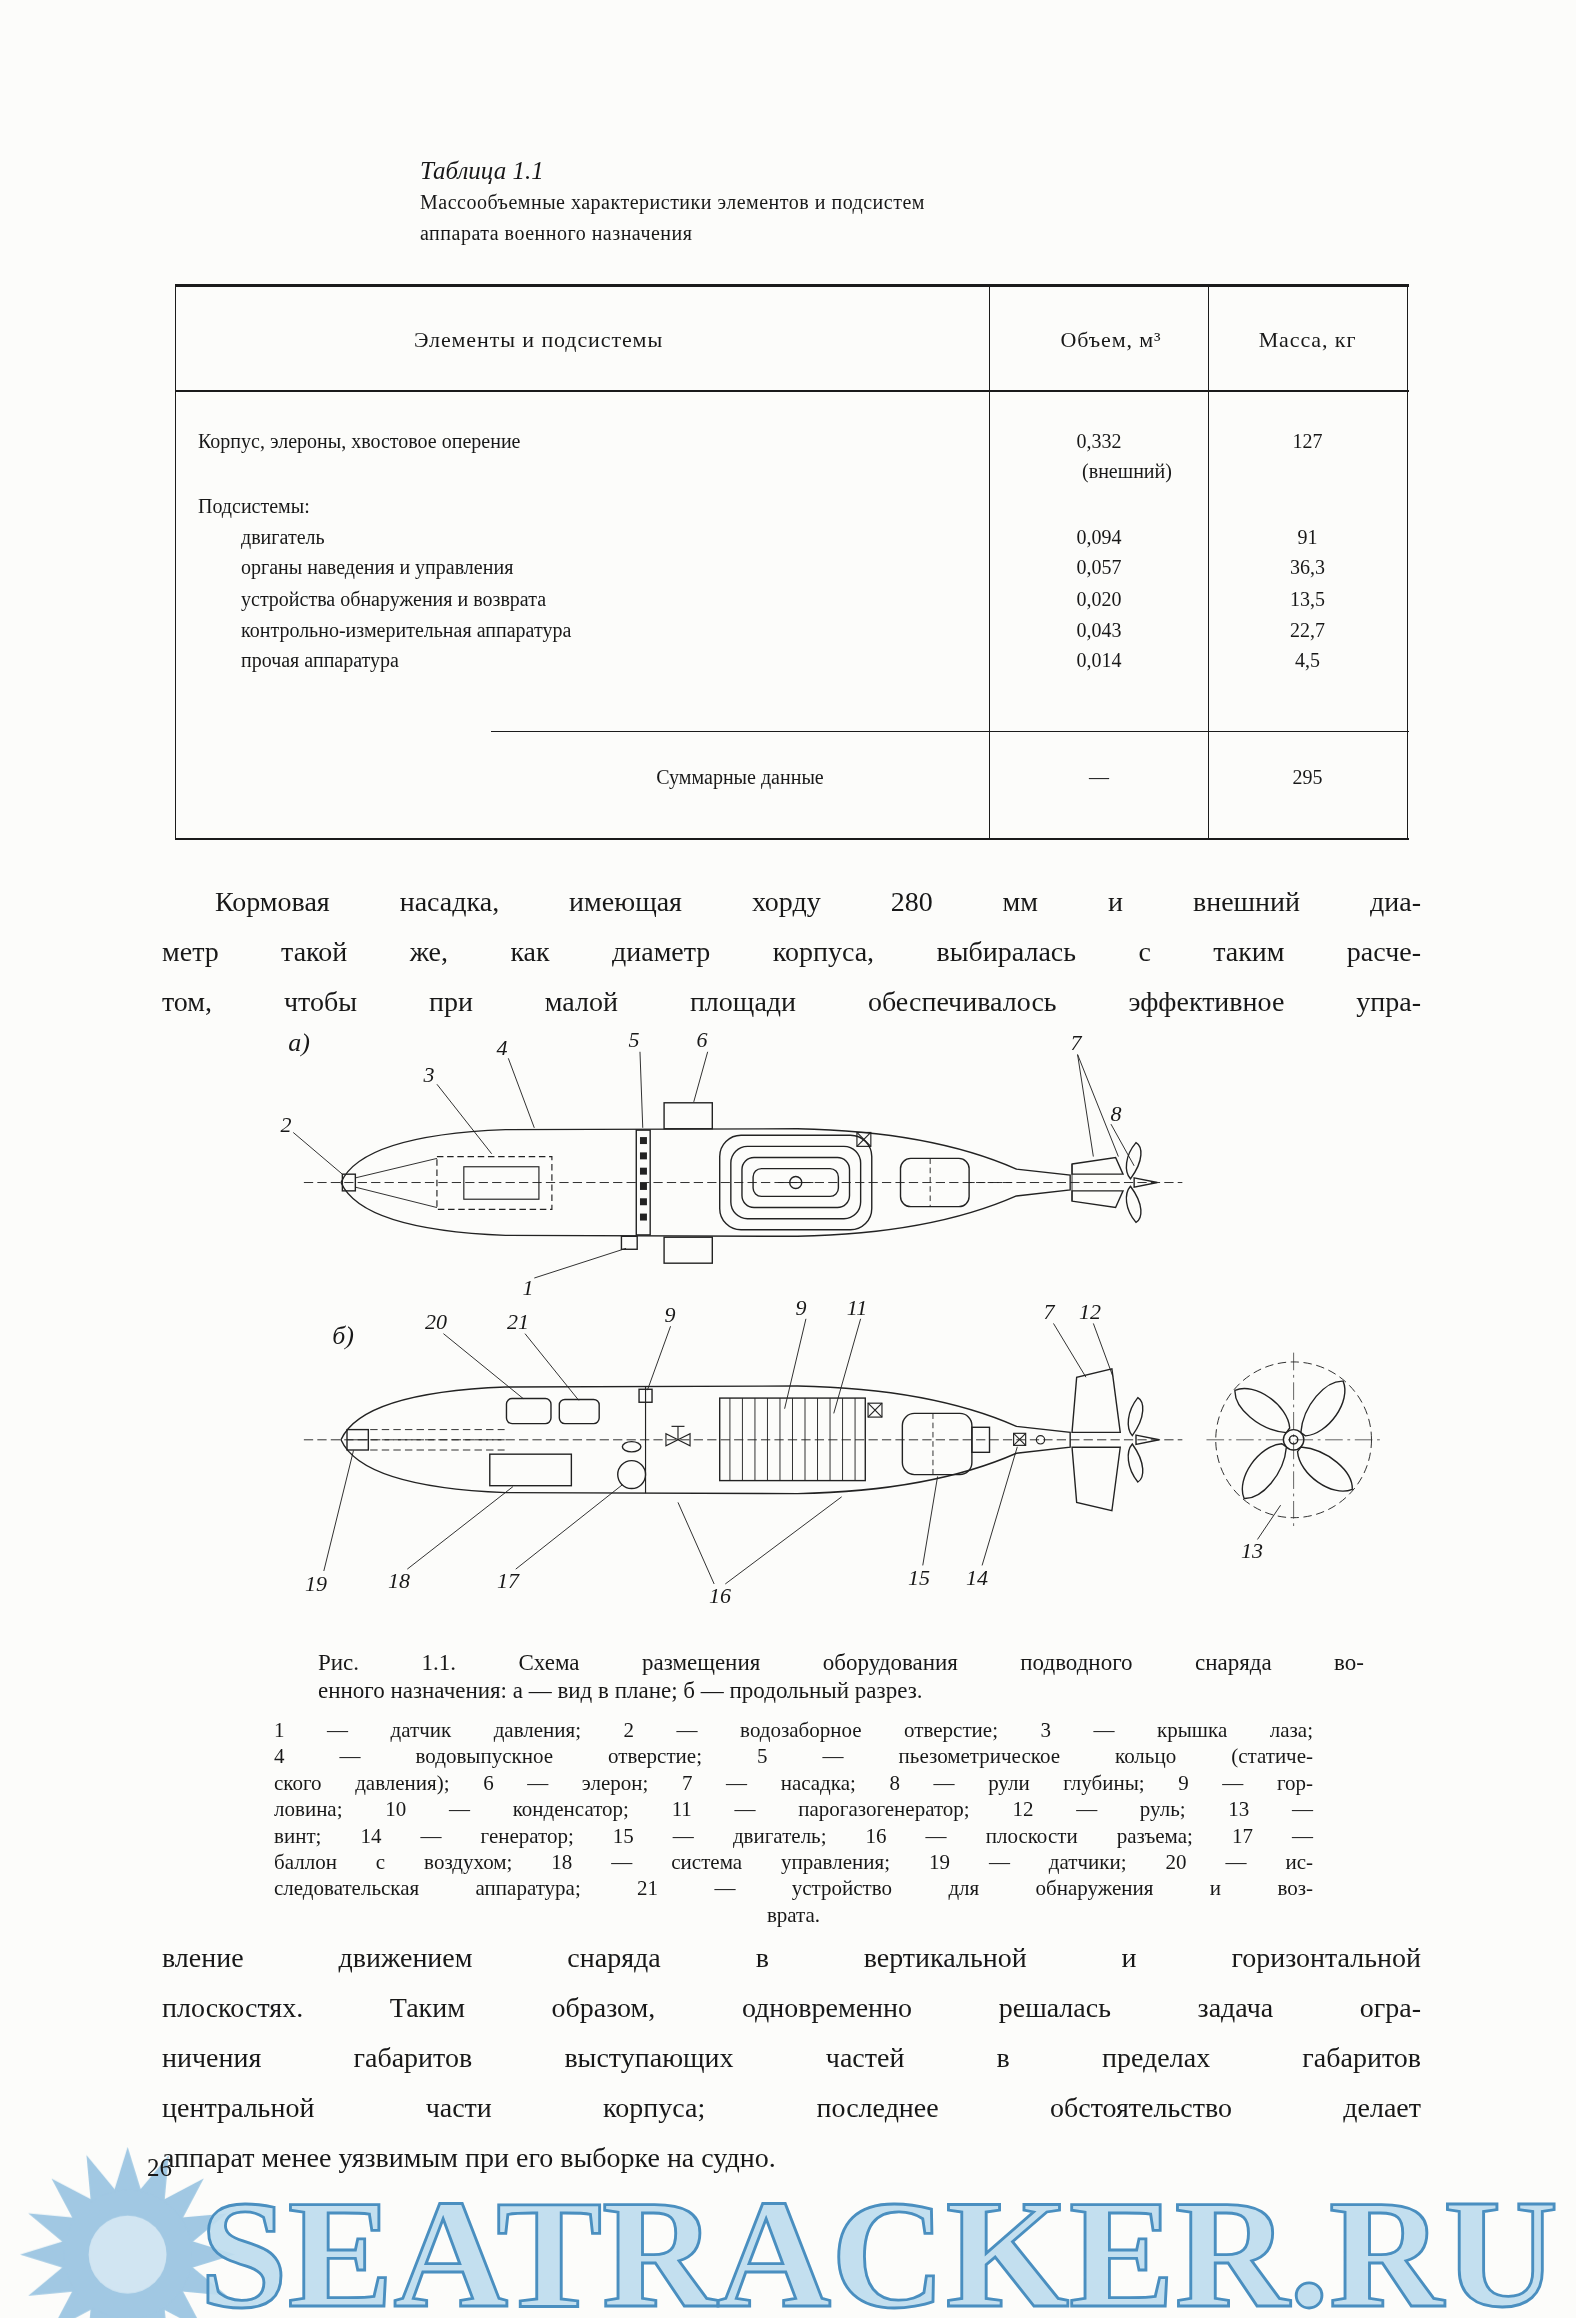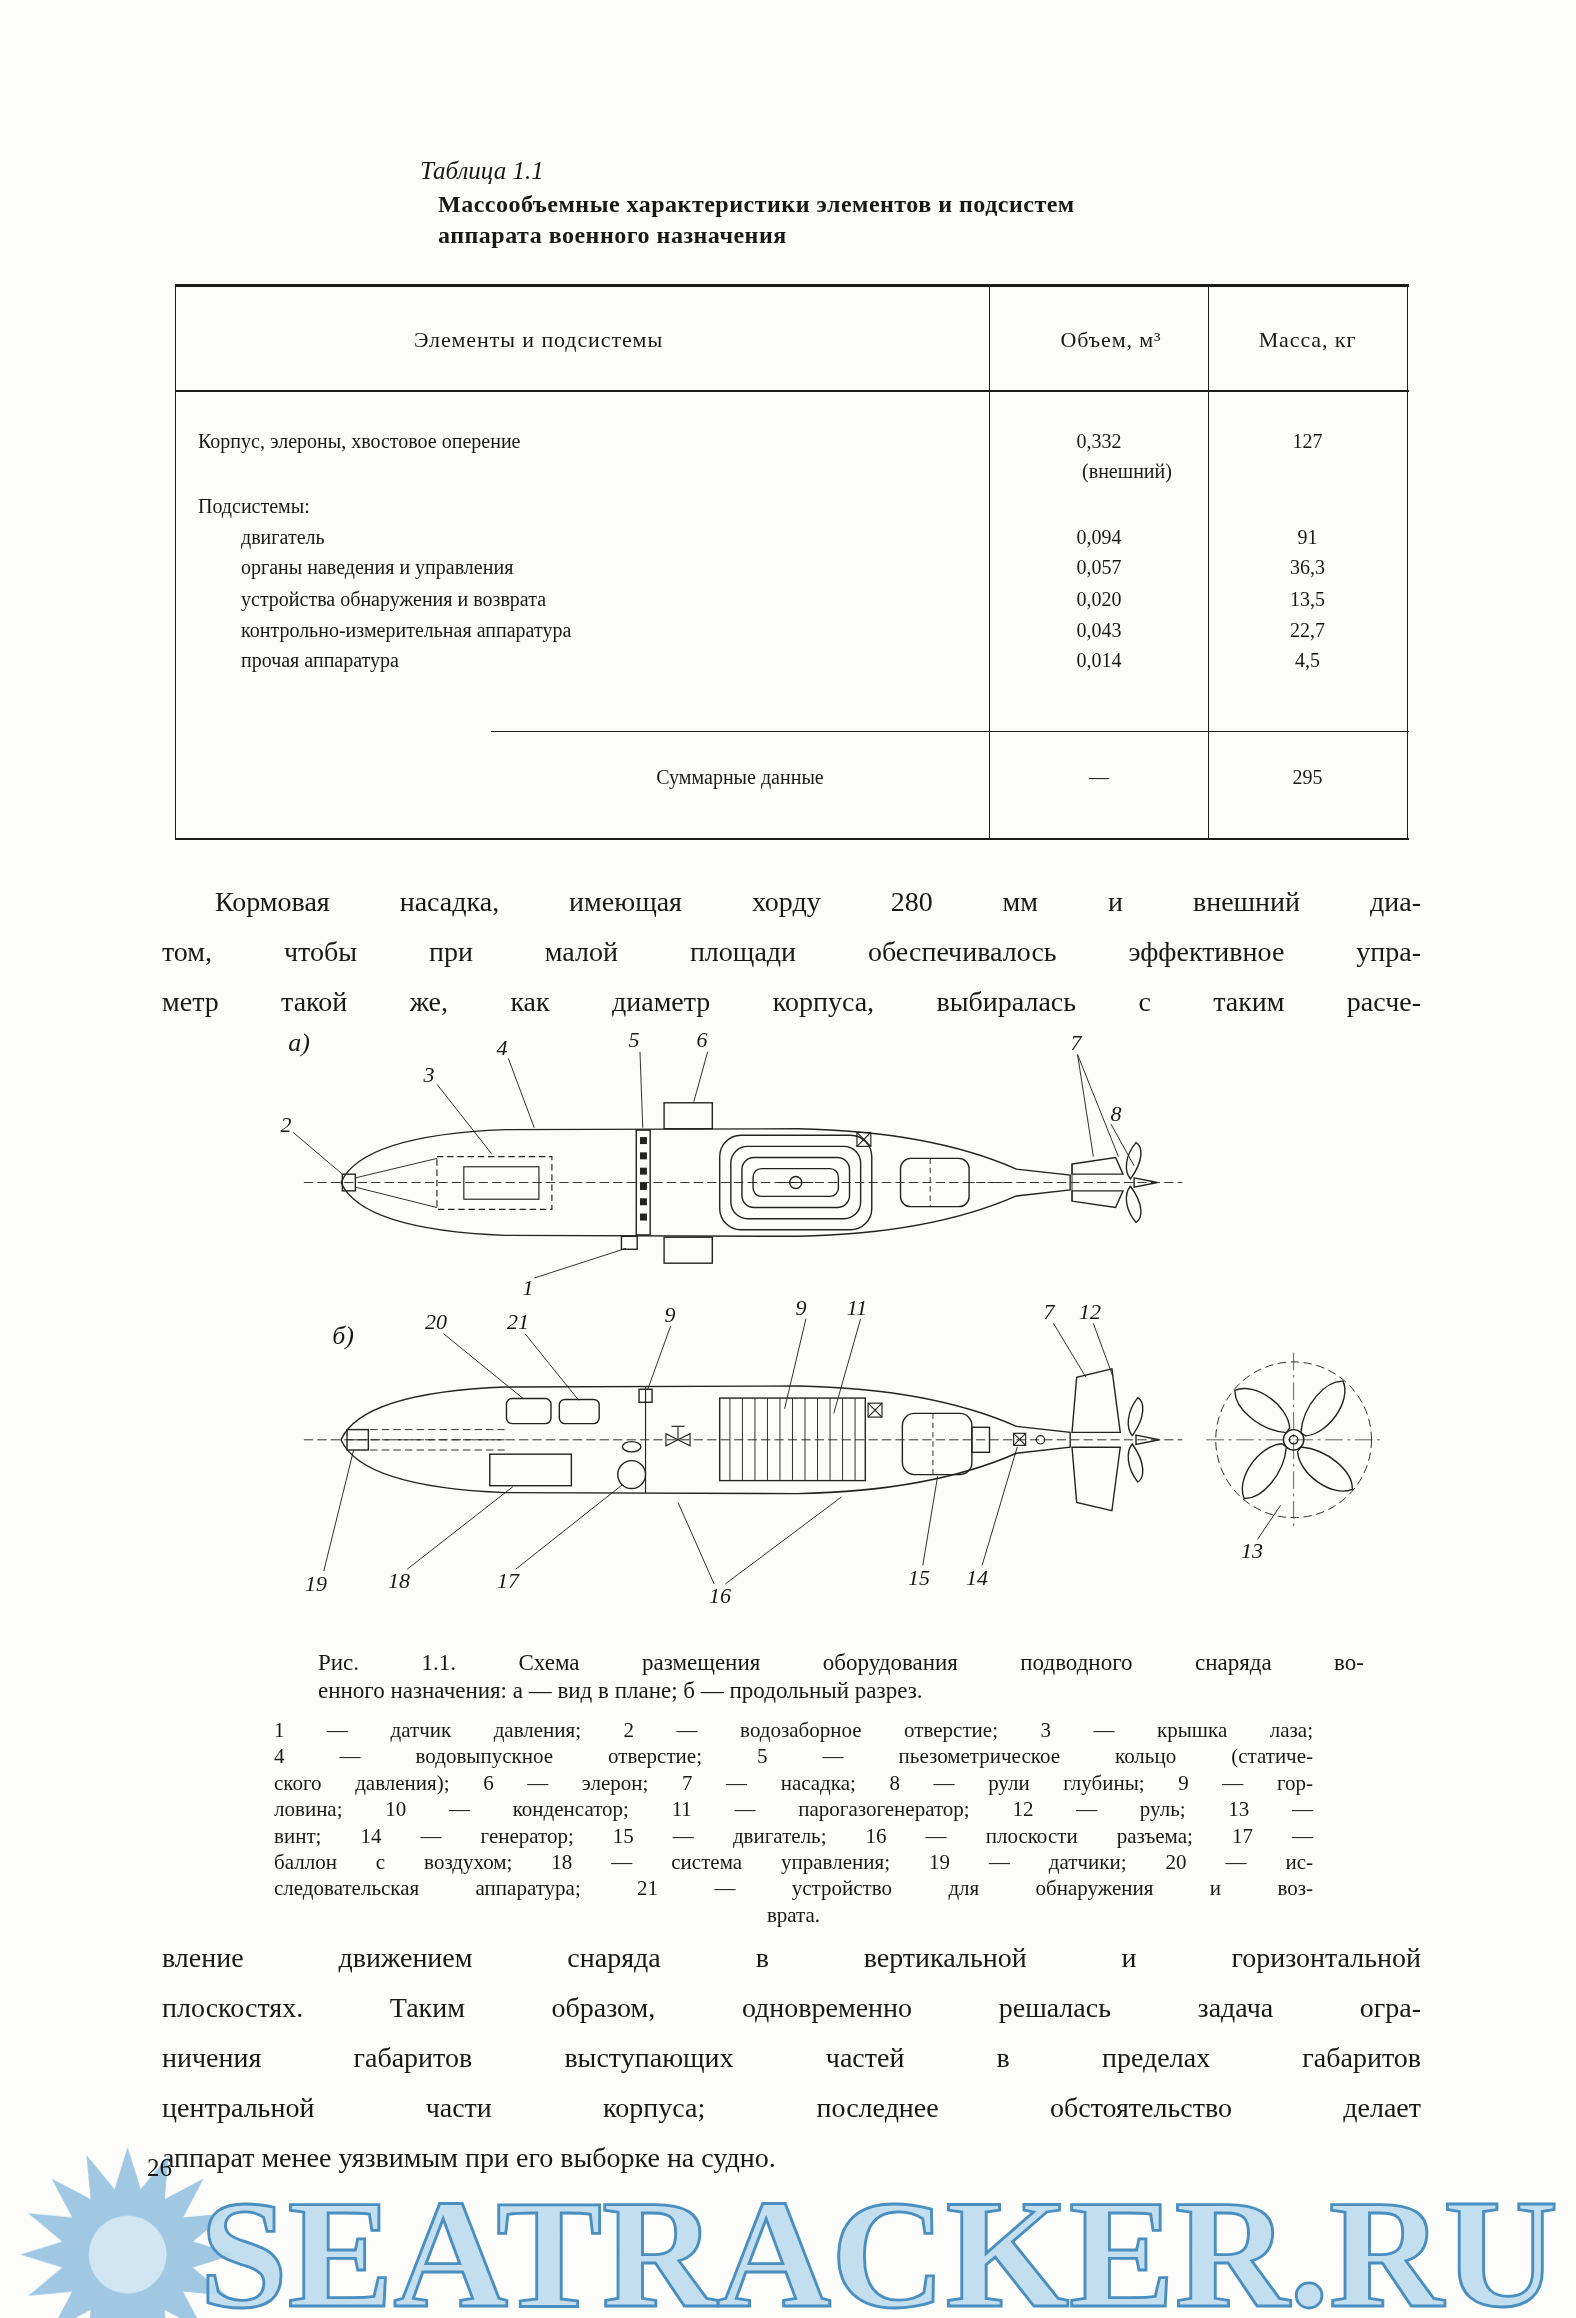--- a/index.html
+++ b/index.html
@@ -7,21 +7,21 @@
     position:relative;
     width:1577px;height:2365px;
     background:#fcfcfa;
     font-family:"Liberation Serif","DejaVu Serif",serif;
     color:#181818;
     overflow:hidden;
   }
   .hline{position:absolute;background:#1b1b1b;}
   .vline{position:absolute;background:#1b1b1b;width:1.4px;}
   .tbl-caption{position:absolute;left:420px;top:157px;font-style:italic;font-size:25px;}
-  .tbl-title{position:absolute;left:420px;font-weight:bold;font-size:24px;letter-spacing:0.5px;margin-left:18px;}
+  .tbl-title{position:absolute;left:420px;font-weight:normal;font-size:20px;letter-spacing:0.5px;}
   .cell{position:absolute;font-size:20px;white-space:nowrap;}
   .ctr{text-align:center;white-space:nowrap;}
   .hdr{font-size:22px;letter-spacing:0.9px;}
   .para{position:absolute;left:162px;width:1259px;font-size:28px;line-height:50px;}
   .jline{text-align:justify;text-align-last:justify;}
   .indent{text-indent:53px;}
   .figwrap{position:absolute;left:139px;top:1011px;width:1345px;height:649px;}
   .co{position:absolute;font-style:italic;font-size:22px;transform:translate(-50%,-50%);white-space:nowrap;}
   .viewlab{position:absolute;font-style:italic;font-size:26px;transform:translate(-50%,-50%);white-space:nowrap;}
   .figcap{position:absolute;left:274px;width:1046px;font-size:23px;line-height:28px;}
@@ -78,22 +78,22 @@
 <div class="cell" style="left:241px;top:649px;">прочая аппаратура</div>
 <div class="cell ctr" style="left:989px;top:649px;width:220px;">0,014</div>
 <div class="cell ctr" style="left:1208px;top:649px;width:199px;">4,5</div>
 
 <div class="cell ctr" style="left:491px;top:766px;width:498px;">Суммарные данные</div>
 <div class="cell ctr" style="left:989px;top:766px;width:220px;">—</div>
 <div class="cell ctr" style="left:1208px;top:766px;width:199px;">295</div>
 
 <div class="para" style="top:877px;">
   <div class="jline indent">Кормовая насадка, имеющая хорду 280 мм и внешний диа-</div>
+  <div class="jline">метр такой же, как диаметр корпуса, выбиралась с таким расче-</div>
   <div class="jline">том, чтобы при малой площади обеспечивалось эффективное упра-</div>
-  <div class="jline">метр такой же, как диаметр корпуса, выбиралась с таким расче-</div>
 </div>
 
 <div class="figwrap">
   <svg width="1345" height="649" viewBox="0 0 2900 1400">
 
     <g stroke="#222" fill="none" stroke-width="3">
       <line x1="355" y1="370" x2="2250" y2="370" stroke-dasharray="20 9" stroke-width="2"></line>
       <path d="M 435 370 C 465 303 585 264 790 256 L 1420 254 C 1640 258 1790 296 1892 341 L 2008 354 L 2008 386 L 1892 399 C 1790 444 1640 482 1420 486 L 790 484 C 585 476 465 437 435 370 Z"></path>
       <rect x="438" y="352" width="28" height="36"></rect>
       <line x1="466" y1="360" x2="642" y2="318" stroke-width="2"></line>

